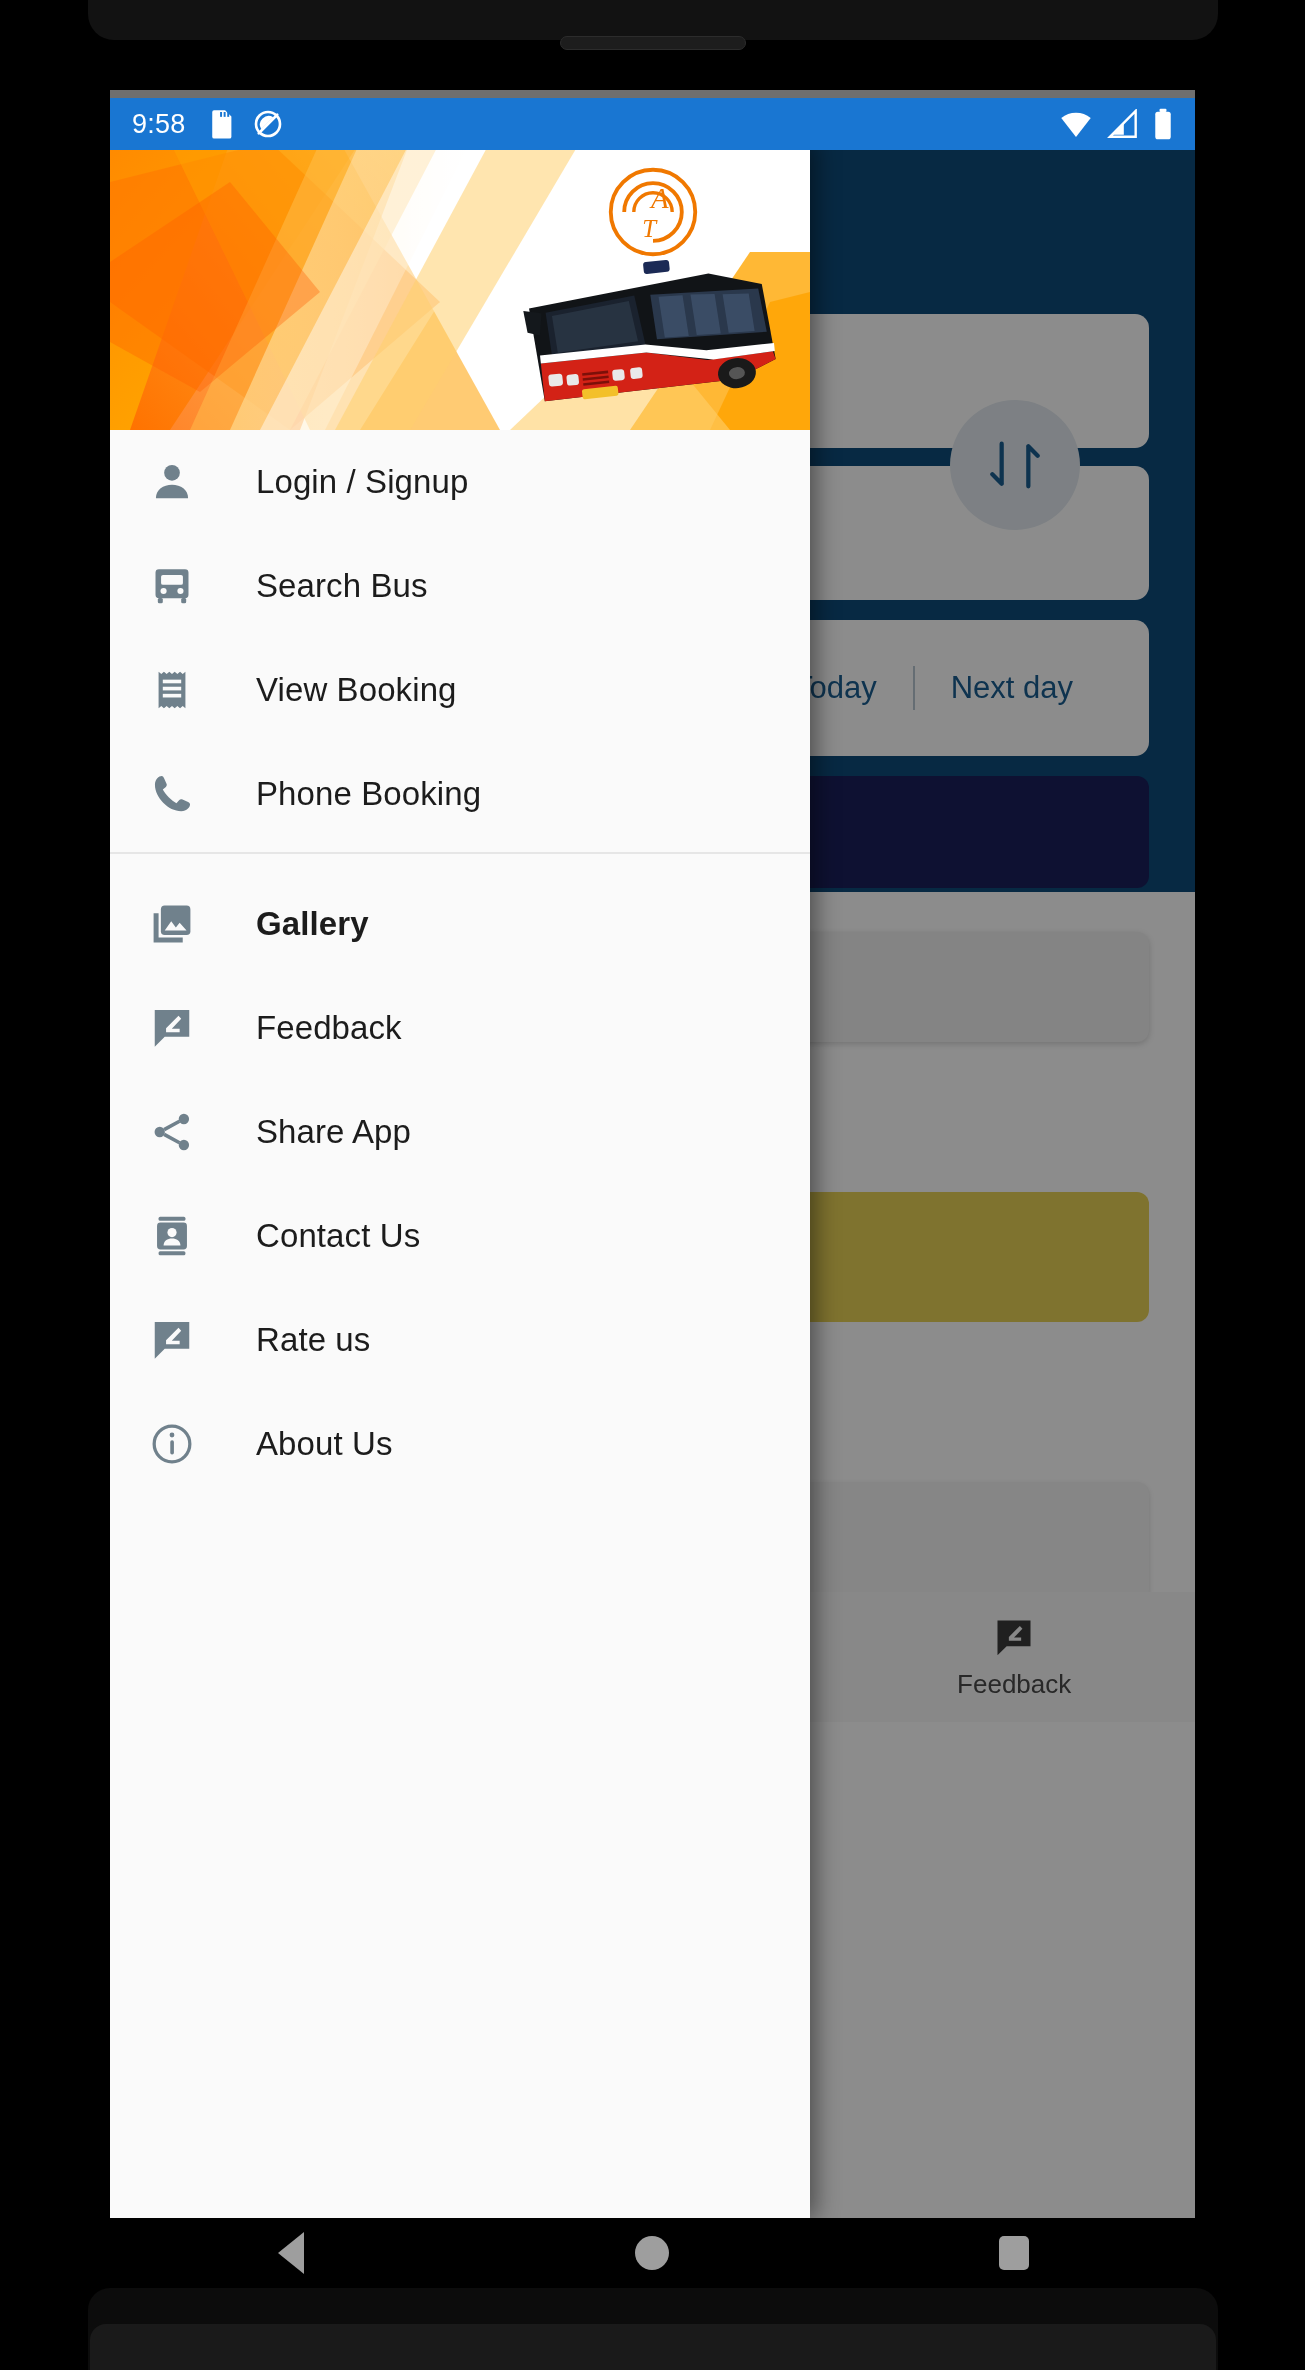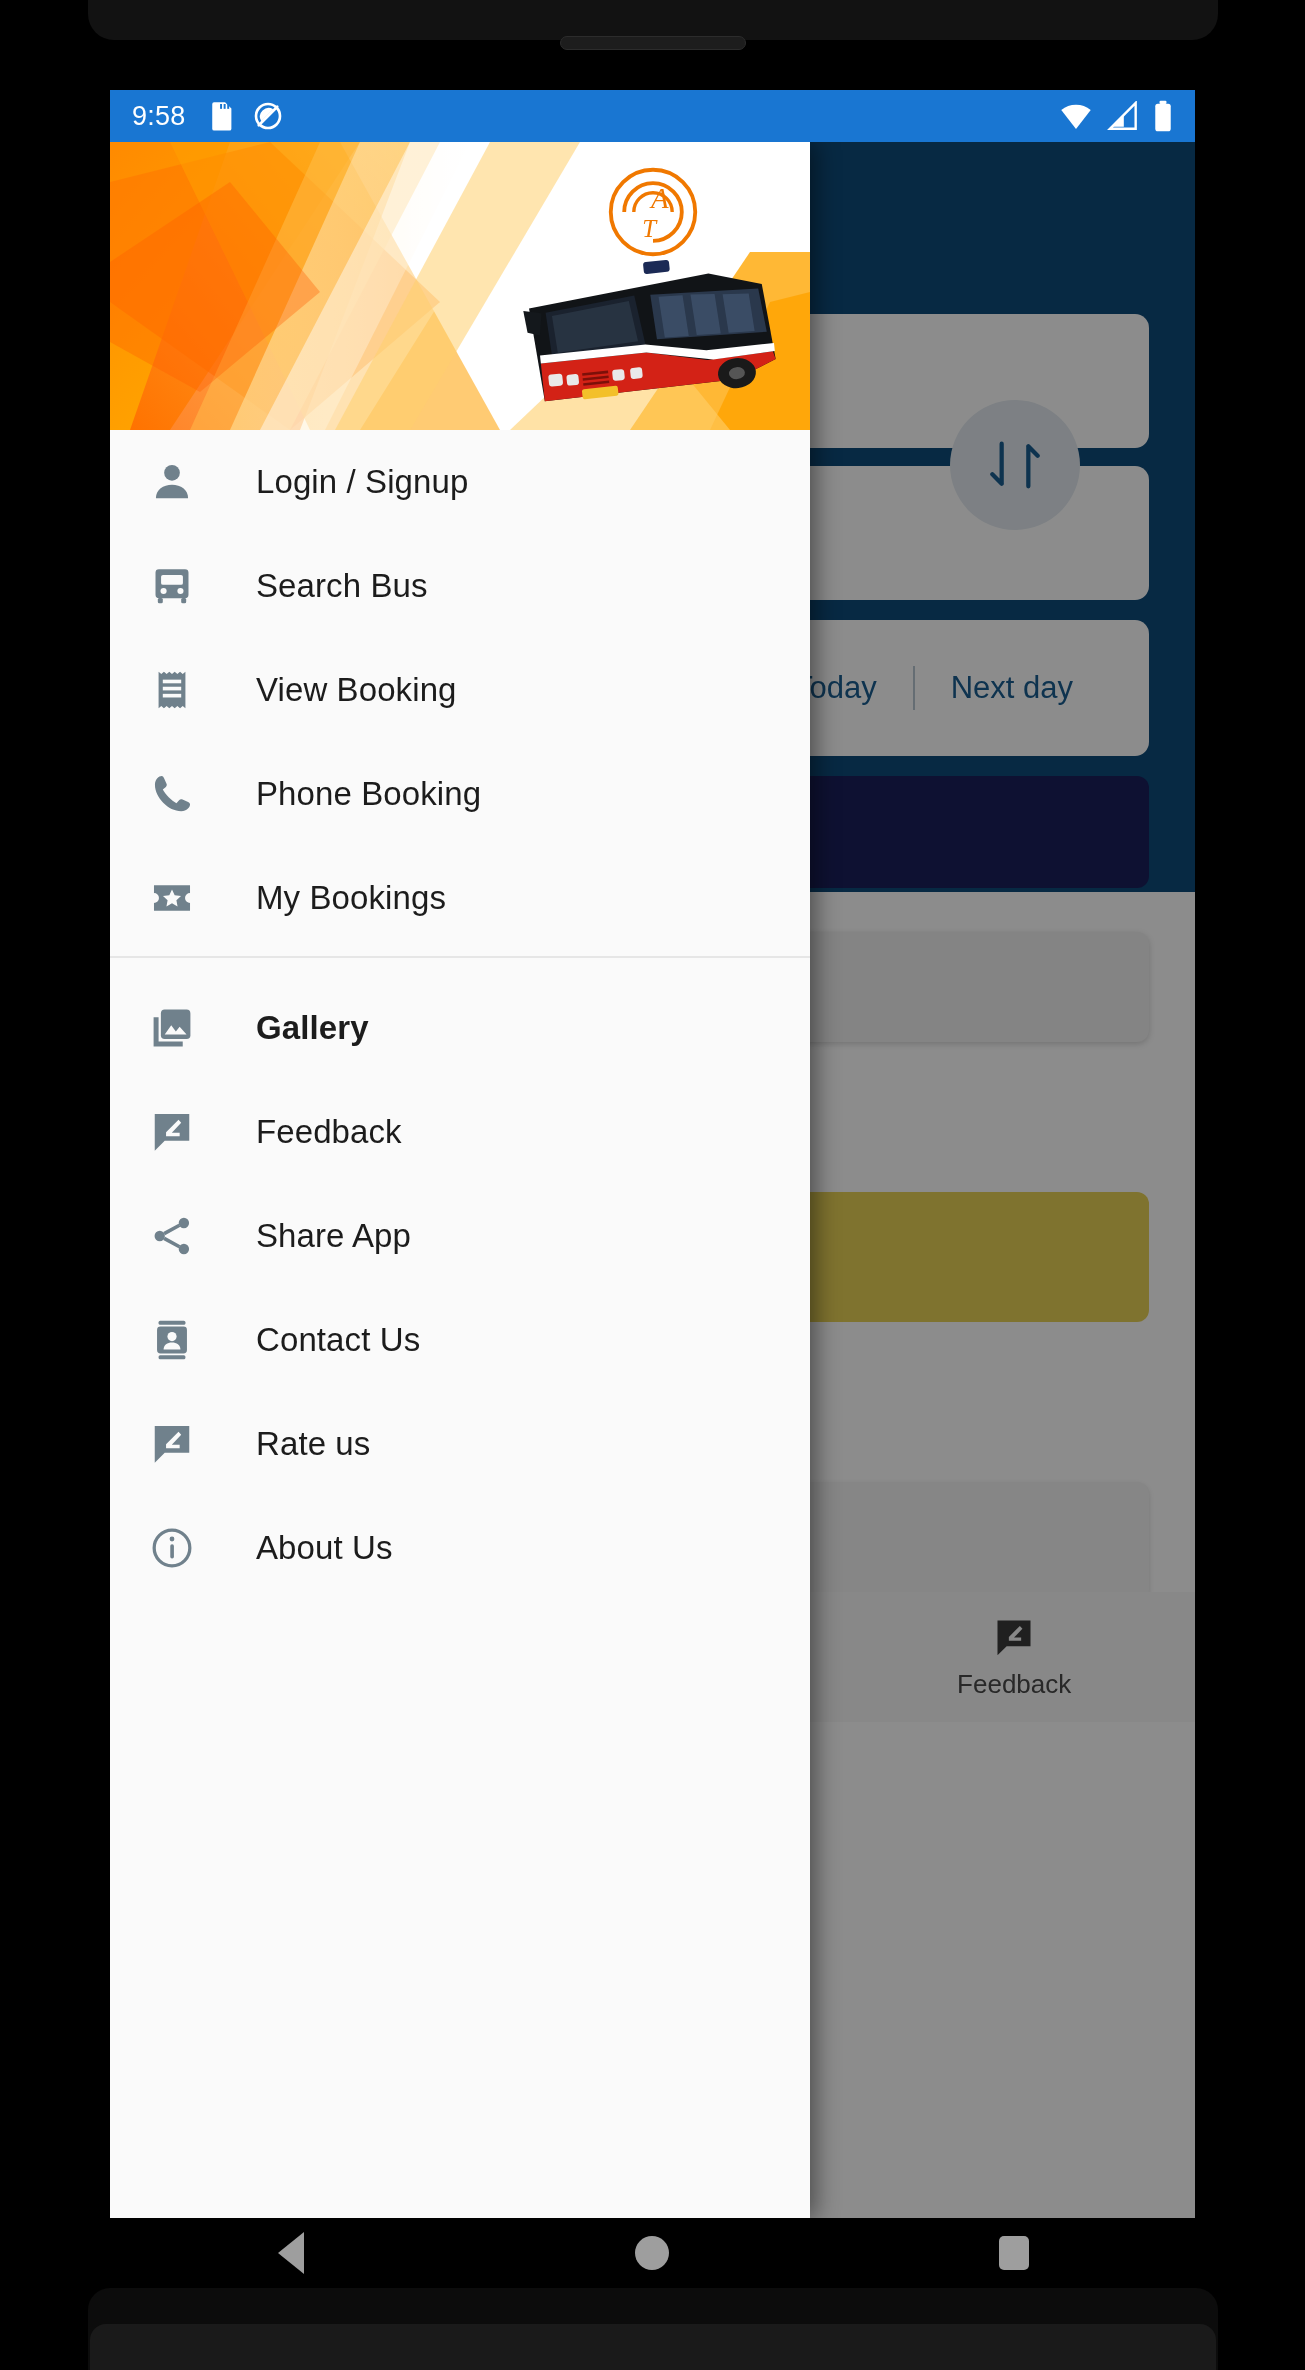--- a/index.html
+++ b/index.html
@@ -46,21 +46,21 @@
   #screen {
     position: absolute;
     left: 110px; top: 90px;
     width: 1085px; height: 2128px;
     background: #6f6f6f;
     overflow: hidden;
   }
 
   
   #status-bar {
-    position: absolute; left: 0; top: 0;
+    position: absolute; left: 0; top: 8px;
     width: 1085px; height: 52px;
     background: #1976d2;
     display: flex; align-items: center;
     padding: 0 22px;
     z-index: 60;
   }
   #status-clock {
     color: #fff; font-size: 27px; letter-spacing: 0.2px;
   }
   .sb-left-icons { display: flex; align-items: center; gap: 18px; margin-left: 22px; }
@@ -443,31 +443,20 @@
                        C19.8 21.0 21.4 18.9 21.4 17.5 C21.4 16.9 21.0 16.5 20.4 16.2
                        L17.2 14.8 C16.6 14.6 16.1 14.8 15.7 15.2 L14.3 16.8
                        C11.9 15.6 8.4 12.1 7.2 9.7 L8.8 8.3 C9.2 7.9 9.4 7.4 9.2 6.8
                        L7.8 3.6 C7.5 3.0 7.2 2.6 6.6 2.6 Z" fill="#70818c"></path>
             </svg>
           </span>
           <span class="nav-label">Phone Booking</span>
         </div>
 
 
-        <div class="nav-item">
-          <span class="nav-icon">
-            <svg width="46" height="46" viewBox="0 0 24 24">
-              <path d="M2.6 5.4 H21.4 V9.4 A2.6 2.6 0 0 0 21.4 14.6 V18.6 H2.6 V14.6
-                       A2.6 2.6 0 0 0 2.6 9.4 Z" fill="#70818c"></path>
-              <path d="M12 7.6 L13.4 10.6 L16.7 11.0 L14.3 13.2 L14.9 16.4 L12 14.8
-                       L9.1 16.4 L9.7 13.2 L7.3 11.0 L10.6 10.6 Z" fill="#fafafa"></path>
-            </svg>
-          </span>
-          <span class="nav-label">My Bookings</span>
-        </div>
       </div>
 
       <div class="nav-divider"></div>
 
       <div class="nav-group">
 
         <div class="nav-item" style="margin-top:18px;font-weight:bold;">
           <span class="nav-icon">
             <svg width="46" height="46" viewBox="0 0 24 24">
               <path d="M2.4 6.4 H5.0 V19.0 H17.6 V21.6 H2.4 Z" fill="#70818c"></path>

